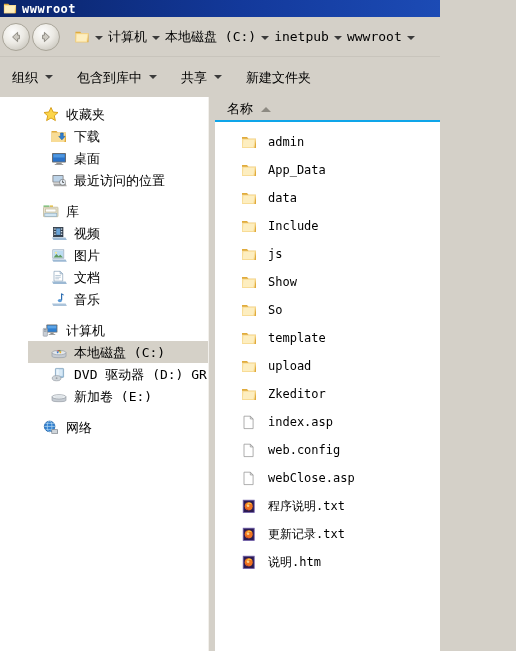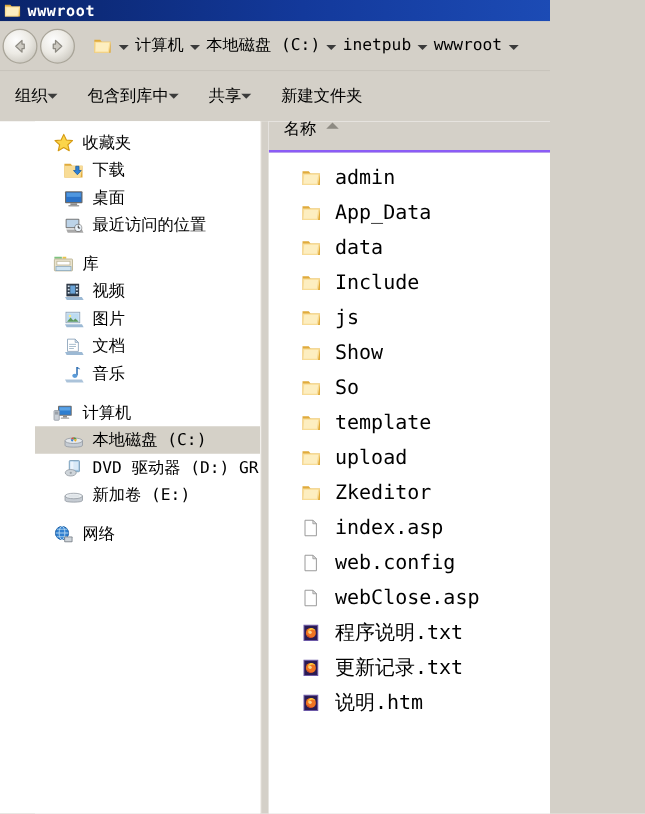--- a/index.html
+++ b/index.html
@@ -120,20 +120,21 @@
     background: #d4d0c8;
     display: flex;
     align-items: center;
     flex: 0 0 auto;
     padding-left: 10px;
     box-sizing: border-box;
   }
   .tb-item {
     display: flex;
     align-items: center;
+    gap: 7px;
     padding: 3px 8px 3px 2px;
     margin-right: 14px;
     font-family: "DejaVu Sans Mono", "Liberation Mono", monospace;
     font-size: 13px;
     white-space: nowrap;
     line-height: 1;
   }
 
   
   .body {
@@ -191,22 +192,23 @@
     background: #ffffff;
     display: flex;
     flex-direction: column;
     min-width: 0;
     overflow: hidden;
   }
   .colheader {
     height: 25px;
     flex: 0 0 25px;
     background: #d4d0c8;
-    border-bottom: 2px solid #8b5cf6;
-    display: flex;
+    border-bottom: 2px solid #0ea5e9;
+    display: flex;
+    align-items: center;
     padding-left: 12px;
     box-sizing: border-box;
   }
   .colheader-label {
     font-family: "DejaVu Sans Mono", "Liberation Mono", monospace;
     font-size: 13px;
     line-height: 1;
   }
   .sort-asc {
     width: 0; height: 0;
@@ -231,21 +233,21 @@
   }
   .file-ico {
     width: 18px;
     height: 17px;
     flex: 0 0 18px;
     margin-right: 10px;
     position: relative;
   }
   .file-name {
     font-family: "DejaVu Sans Mono", "Liberation Mono", monospace;
-    font-size: 16px;
+    font-size: 12px;
     line-height: 1;
   }
 
   
   .ico-svg { display: block; width: 100%; height: 100%; }
 </style>
 </head>
 <body>
 
 <div id="window">

